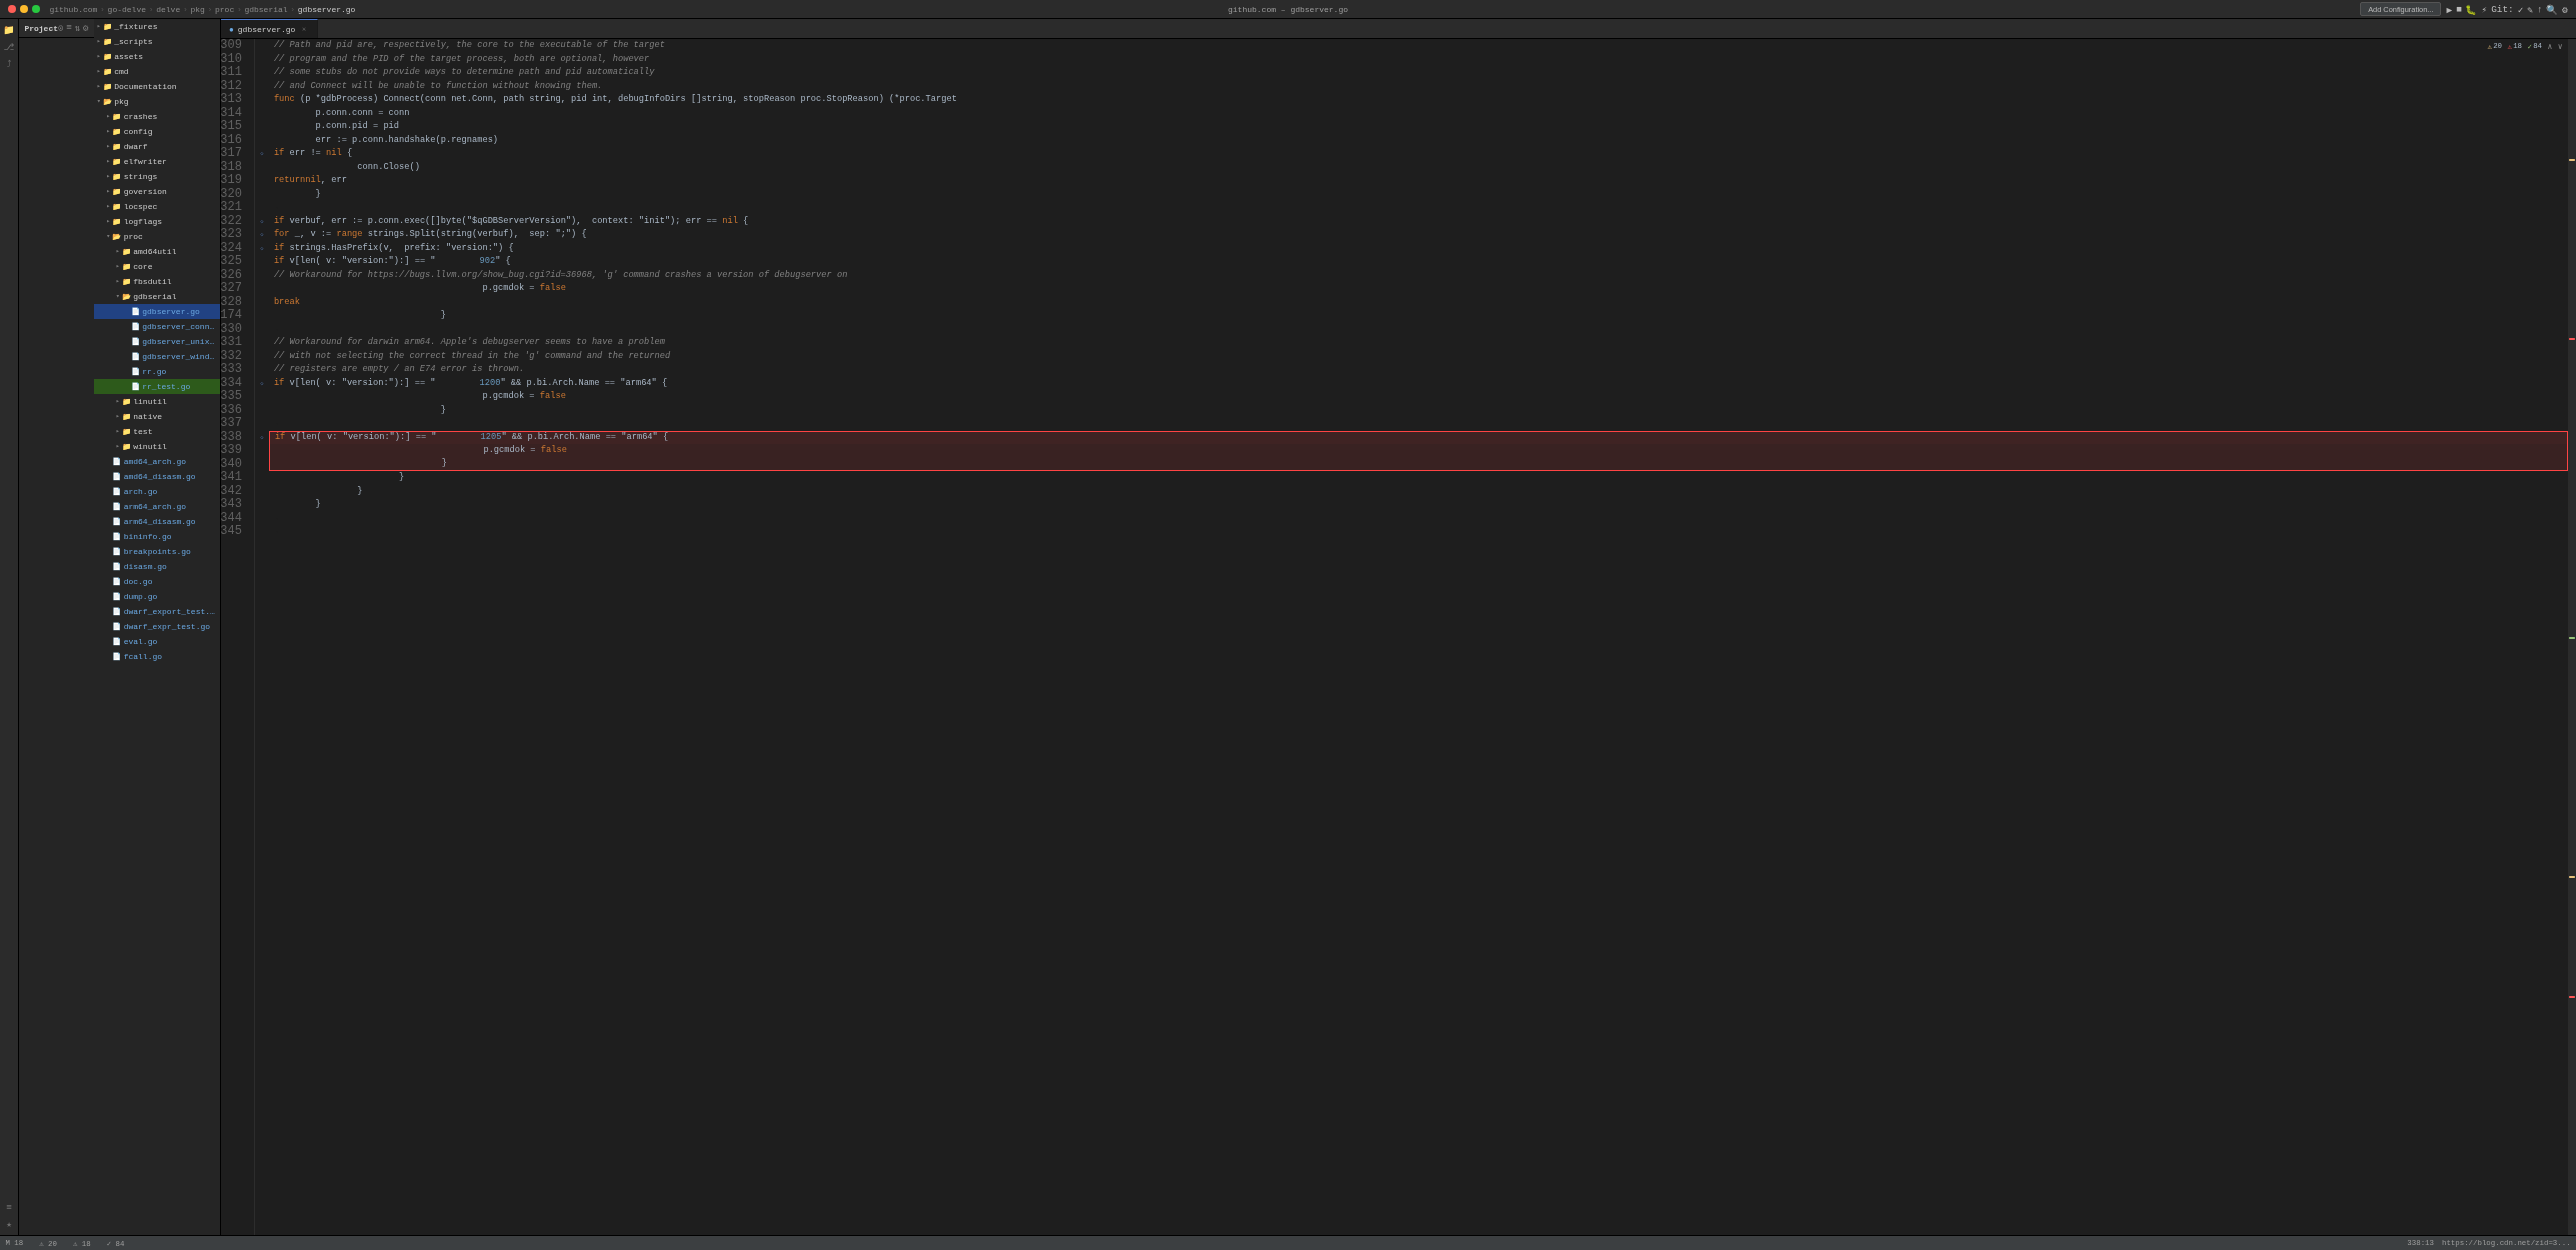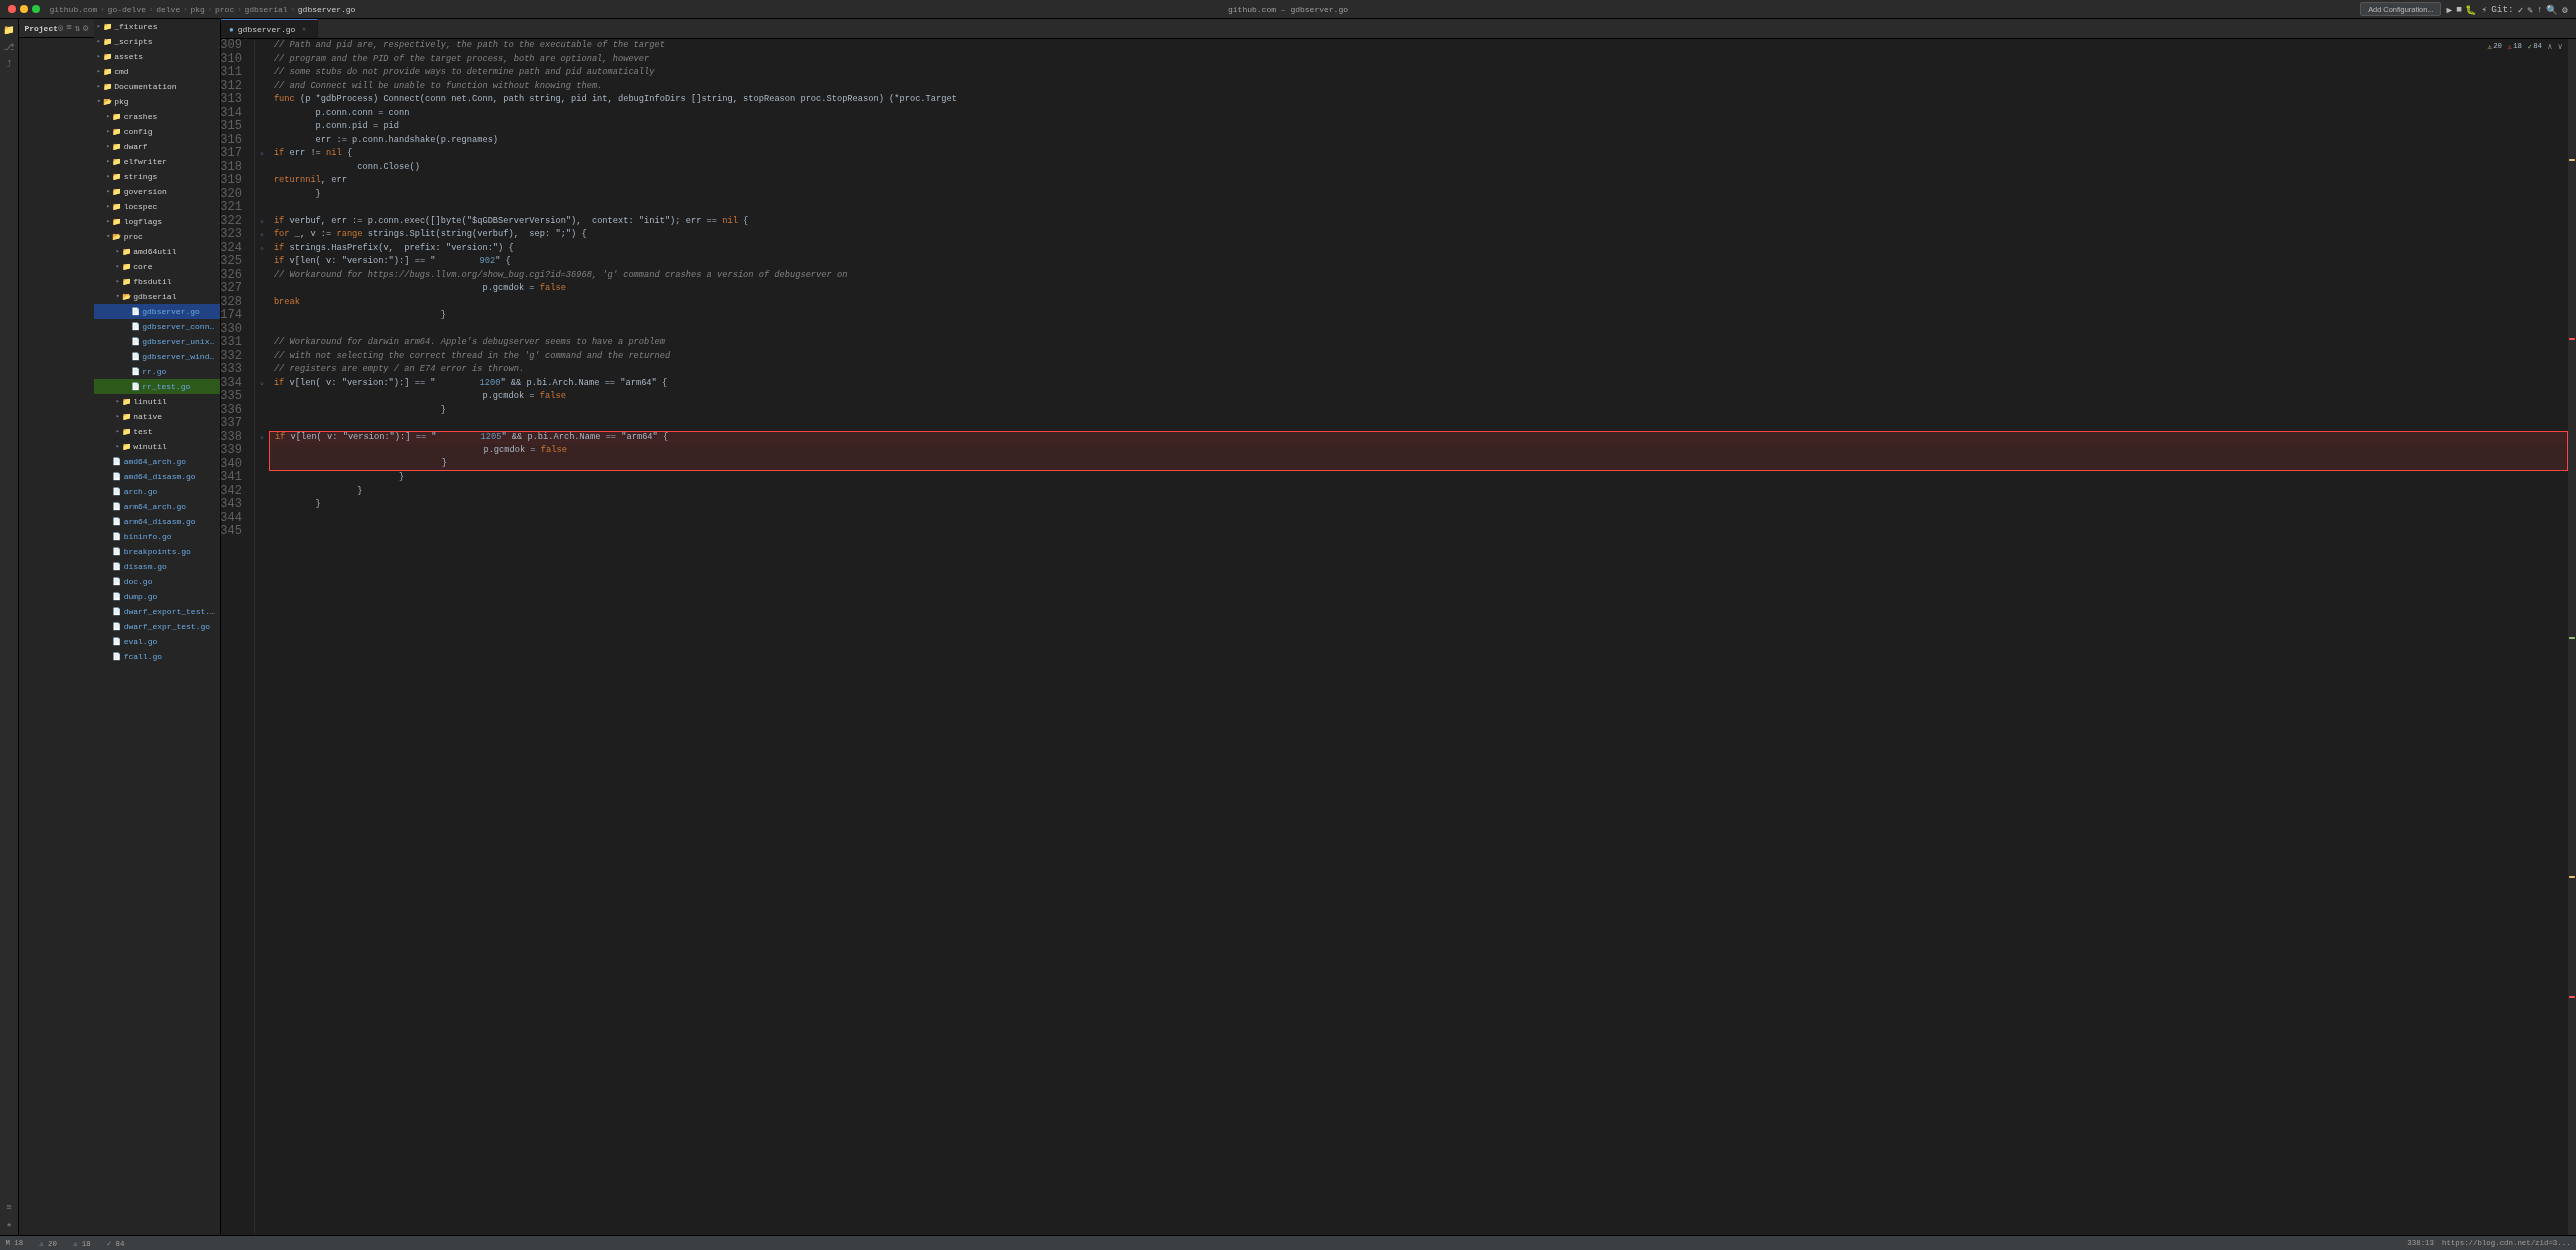--- a/index.html
+++ b/index.html
@@ -778,21 +778,21 @@
             <div class="gutter-marker"></div>
             <div class="gutter-marker"></div>
             <div class="gutter-marker"></div>
             <div class="gutter-marker"></div>
             <div class="gutter-marker"></div>
             <div class="gutter-marker"></div>
             <div class="gutter-marker"></div>
           </div>
 
         <div class="code-lines" id="code-lines">
-            <div class="code-line"><span class="cmt">// Path and pid are, respectively, the path to the executable of the target</span></div>
+            <div class="code-line"><span class="cmt">// Path and pid are, respectively, the core to the executable of the target</span></div>
             <div class="code-line"><span class="cmt">// program and the PID of the target process, both are optional, however</span></div>
             <div class="code-line"><span class="cmt">// some stubs do not provide ways to determine path and pid automatically</span></div>
             <div class="code-line"><span class="cmt">// and Connect will be unable to function without knowing them.</span></div>
             <div class="code-line"><span class="kw">func</span> (p *gdbProcess) Connect(conn net.Conn, path string, pid int, debugInfoDirs []string, stopReason proc.StopReason) (*proc.Target</div>
             <div class="code-line">	p.conn.conn = conn</div>
             <div class="code-line">	p.conn.pid = pid</div>
             <div class="code-line">	err := p.conn.handshake(p.regnames)</div>
             <div class="code-line">	<span class="kw">if</span> err != <span class="kw">nil</span> {</div>
             <div class="code-line">		conn.Close()</div>
             <div class="code-line">		<span class="kw">return</span> <span class="kw">nil</span>, err</div>

